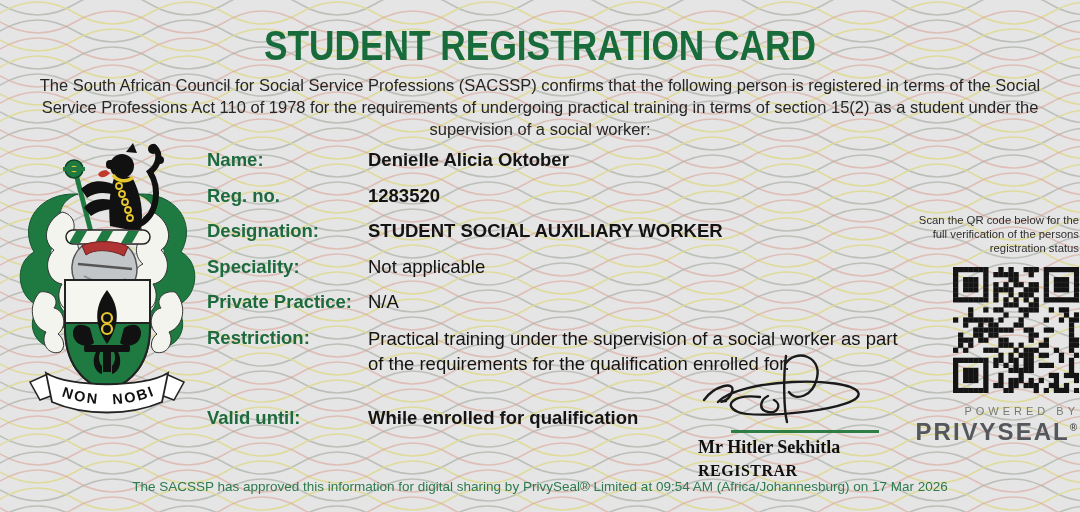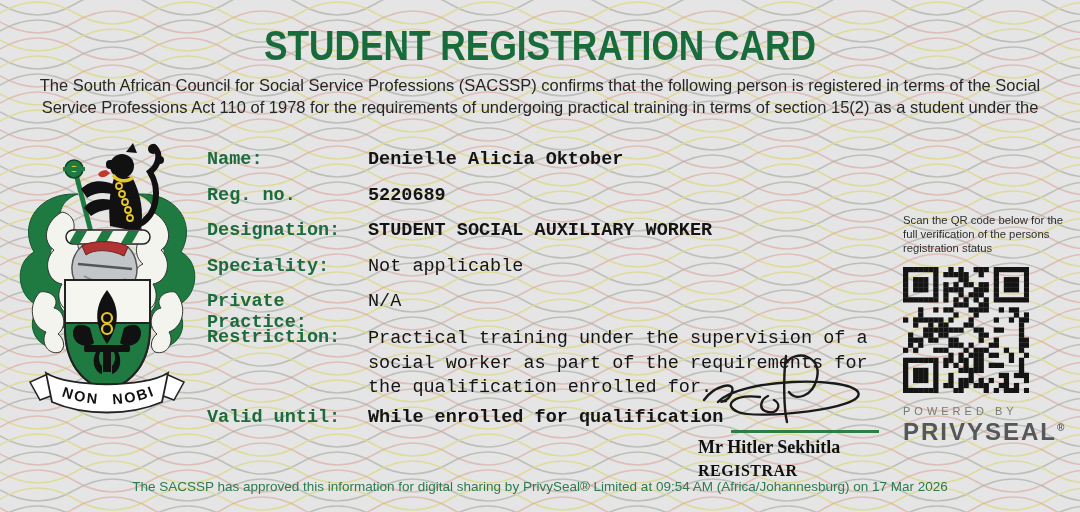--- a/index.html
+++ b/index.html
@@ -16,40 +16,40 @@
   .title{
     left:0;top:22px;width:1080px;text-align:center;
     font-size:42px;font-weight:bold;color:#186b3a;
     transform:scaleX(.84);transform-origin:center;
     letter-spacing:0px;white-space:nowrap;
   }
   .intro{
     left:0;top:74px;width:1080px;text-align:center;
     font-size:16.5px;line-height:22px;color:#262626;
   }
-  .fields{left:0;top:0;width:992px;height:512px;pointer-events:none;font-family:Liberation Mono, monospace;}
+  .fields{left:0;top:0;width:992px;height:512px;pointer-events:none;}
   .row{position:absolute;left:207px;}
   .lbl{
     display:inline-block;width:161px;
     font-size:18.5px;font-weight:bold;color:#1d6b3d;
     vertical-align:top;
   }
   .val{
     display:inline-block;font-size:18.5px;color:#141414;
     vertical-align:top;
   }
   .bold{font-weight:bold;}
   .wrap{width:538px;line-height:24.5px;}
 
   .sig-block{left:698px;top:352px;width:214px;}
   .sig-line{display:block;width:148px;height:2.5px;background:#2e7d45;margin:2px auto 4px auto;}
   .sig-name{font-family:"Liberation Serif", serif;font-size:18px;font-weight:bold;color:#101010;}
   .sig-role{font-family:"Liberation Serif", serif;font-size:16px;font-weight:bold;color:#101010;margin-top:4px;letter-spacing:.5px;}
 
-  .qr-block{left:903px;top:213px;width:176px;text-align:left;}
+  .qr-block{left:903px;top:213px;width:176px;text-align:right;}
   .qr-instruction{font-size:11.3px;line-height:14px;color:#2e2e2e;}
   #qr{margin-top:12px;}
   .powered{font-size:11px;letter-spacing:4px;color:#767b71;margin-top:8px;}
   .brand{font-size:24px;font-weight:bold;letter-spacing:2px;color:#54575b;margin-top:1px;white-space:nowrap;}
   .brand sup{font-size:10px;}
 
   .footer{
     left:0;top:479px;width:1080px;text-align:center;
     font-size:13.5px;color:#2c7a4e;
   }
@@ -120,20 +120,21 @@
       <path d="M-75 481 q 37.5 22 75 0 q 37.5 -22 75 0 q 37.5 22 75 0 q 37.5 -22 75 0 q 37.5 22 75 0 q 37.5 -22 75 0 q 37.5 22 75 0 q 37.5 -22 75 0 q 37.5 22 75 0 q 37.5 -22 75 0 q 37.5 22 75 0 q 37.5 -22 75 0 q 37.5 22 75 0 q 37.5 -22 75 0 q 37.5 22 75 0 q 37.5 -22 75 0 q 37.5 22 75 0" fill="none" stroke="#d8a193" stroke-width="1.5" opacity="0.55"></path>
       <path d="M-75 508 q 37.5 -22 75 0 q 37.5 22 75 0 q 37.5 -22 75 0 q 37.5 22 75 0 q 37.5 -22 75 0 q 37.5 22 75 0 q 37.5 -22 75 0 q 37.5 22 75 0 q 37.5 -22 75 0 q 37.5 22 75 0 q 37.5 -22 75 0 q 37.5 22 75 0 q 37.5 -22 75 0 q 37.5 22 75 0 q 37.5 -22 75 0 q 37.5 22 75 0 q 37.5 -22 75 0" fill="none" stroke="#d8a193" stroke-width="1.5" opacity="0.55"></path>
       <path d="M-75 535 q 37.5 22 75 0 q 37.5 -22 75 0 q 37.5 22 75 0 q 37.5 -22 75 0 q 37.5 22 75 0 q 37.5 -22 75 0 q 37.5 22 75 0 q 37.5 -22 75 0 q 37.5 22 75 0 q 37.5 -22 75 0 q 37.5 22 75 0 q 37.5 -22 75 0 q 37.5 22 75 0 q 37.5 -22 75 0 q 37.5 22 75 0 q 37.5 -22 75 0 q 37.5 22 75 0" fill="none" stroke="#d8a193" stroke-width="1.5" opacity="0.55"></path>
     </svg>
 
   <div class="layer title">STUDENT REGISTRATION CARD</div>
 
   <div class="layer intro">
     <div>The South African Council for Social Service Professions (SACSSP) confirms that the following person is registered in terms of the Social</div>
     <div>Service Professions Act 110 of 1978 for the requirements of undergoing practical training in terms of section 15(2) as a student under the</div>
+    <div>supervision of a social worker:</div>
   </div>
 
   <svg class="layer" style="left:10px;top:142px;" width="195" height="290" viewBox="0 0 195 290">
 
     <g>
       <path d="M68,52 C28,50 8,82 24,110 C2,122 8,158 30,164 C14,180 24,208 50,206 C42,194 46,184 56,186 L64,176 C48,170 44,154 56,146 L54,126 C38,122 36,104 50,98 L58,86 C44,76 50,58 68,52 Z" fill="#1e7a40" stroke="#14572d" stroke-width="1"></path>
       <path d="M52,70 C34,80 32,100 44,108 C32,120 38,140 52,142 C44,156 52,172 66,168 C74,164 72,152 64,148 C74,140 72,126 62,122 C72,114 70,98 60,94 C68,86 64,72 52,70 Z" fill="#f4f4ee" stroke="#333" stroke-width="1"></path>
       <path d="M30,150 C18,162 20,184 36,190 C30,200 38,214 50,210 C56,206 54,196 48,192 C58,184 54,168 44,166 C50,158 42,148 30,150 Z" fill="#f4f4ee" stroke="#333" stroke-width="1"></path>
     </g>
     <g transform="translate(195,0) scale(-1,1)">
@@ -208,21 +209,21 @@
         <textPath href="#motto-path" startOffset="8">NON NOBIS</textPath>
       </text>
     </g>
   </svg>
 
   <div class="layer fields">
     <div class="row" style="top:149px;">
       <span class="lbl">Name:</span><span class="val bold">Denielle Alicia Oktober</span>
     </div>
     <div class="row" style="top:185px;">
-      <span class="lbl">Reg. no.</span><span class="val bold">5220689</span>
+      <span class="lbl">Reg. no.</span><span class="val bold">1283520</span>
     </div>
     <div class="row" style="top:256px;">
       <span class="lbl">Speciality:</span><span class="val">Not applicable</span>
     </div>
     <div class="row" style="top:220px;">
       <span class="lbl">Designation:</span><span class="val bold">STUDENT SOCIAL AUXILIARY WORKER</span>
     </div>
     <div class="row" style="top:291px;">
       <span class="lbl">Private Practice:</span><span class="val">N/A</span>
     </div>

